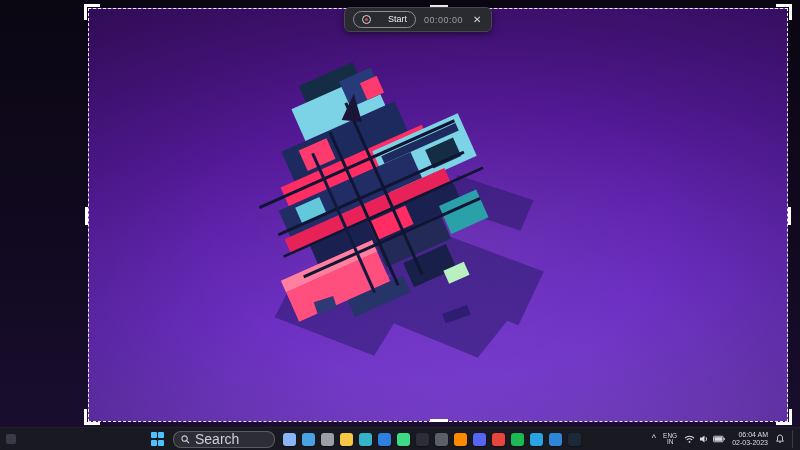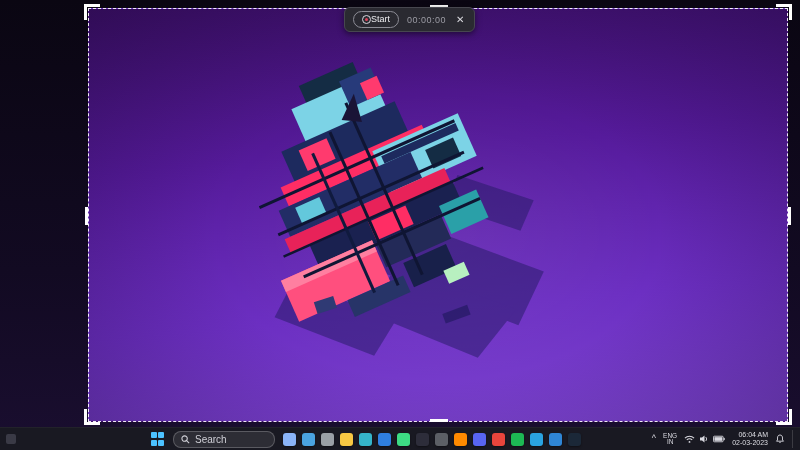--- a/index.html
+++ b/index.html
@@ -35,21 +35,21 @@
   .art{position:absolute;left:150px;top:44px;width:315px;height:315px;}
 
   
   .rec-toolbar{
     position:absolute;left:344px;top:7px;height:23px;z-index:10;
     background:#2a2a31;border:1px solid #47474f;border-radius:6px;
     display:flex;align-items:center;gap:8px;padding:0 8px;
     box-shadow:0 2px 6px rgba(0,0,0,0.5);
   }
   .start-btn{
-    display:flex;align-items:center;gap:0;height:15px;padding:0 8px;
+    display:flex;align-items:center;gap:17px;height:15px;padding:0 8px;
     border:1px solid #8d8d96;border-radius:9px;background:transparent;cursor:pointer;
   }
   .rec-dot{width:9px;height:9px;border:1.5px solid #d6d6dc;border-radius:50%;
     display:flex;align-items:center;justify-content:center;box-sizing:border-box;}
   .rec-dot i{display:block;width:3px;height:3px;border-radius:50%;background:#e0425a;}
   .start-label{font-size:9px;color:#ececf0;line-height:1;}
   .timer{font-size:9px;color:#9c9ca5;letter-spacing:0.5px;}
   .tb-close{font-size:10px;color:#d8d8de;padding:0 2px;cursor:pointer;line-height:1;}
 
   
@@ -64,21 +64,21 @@
   .corner-ico{width:10px;height:10px;border-radius:2px;background:#3a3a46;}
   .tb-center{position:absolute;left:150px;display:flex;align-items:center;gap:6px;}
   .win-start{width:15px;height:15px;display:flex;flex-wrap:wrap;gap:1px;padding:1px;cursor:pointer;}
   .win-start b{width:6px;height:6px;background:#4cc2ff;border-radius:1px;}
   .search-pill{
     display:flex;align-items:center;gap:5px;height:15px;width:86px;
     background:rgba(255,255,255,0.09);border:1px solid rgba(255,255,255,0.22);
     border-radius:8px;padding:0 7px;cursor:text;
   }
   .search-pill svg{flex:0 0 auto;}
-  .search-text{font-size:10px;color:#cfcfd6;}
+  .search-text{font-size:14px;color:#cfcfd6;}
   .apps{display:flex;align-items:center;gap:6px;margin-left:2px;}
   .app-icon{width:13px;height:13px;border-radius:3px;cursor:pointer;box-shadow:0 1px 2px rgba(0,0,0,0.4);}
   .tb-right{position:absolute;right:4px;display:flex;align-items:center;gap:7px;}
   .chev{color:#d5d5dc;font-size:9px;line-height:1;cursor:pointer;transform:translateY(-1px);}
   .lang{display:flex;flex-direction:column;align-items:center;line-height:1;cursor:pointer;}
   .lang span{font-size:6.5px;color:#d9d9e0;}
   .tray-icons{display:flex;align-items:center;gap:4px;cursor:pointer;}
   .clock{display:flex;flex-direction:column;align-items:flex-end;line-height:1.2;cursor:pointer;}
   .clock span{font-size:7px;color:#dedee4;}
   .bell{cursor:pointer;display:flex;align-items:center;}

